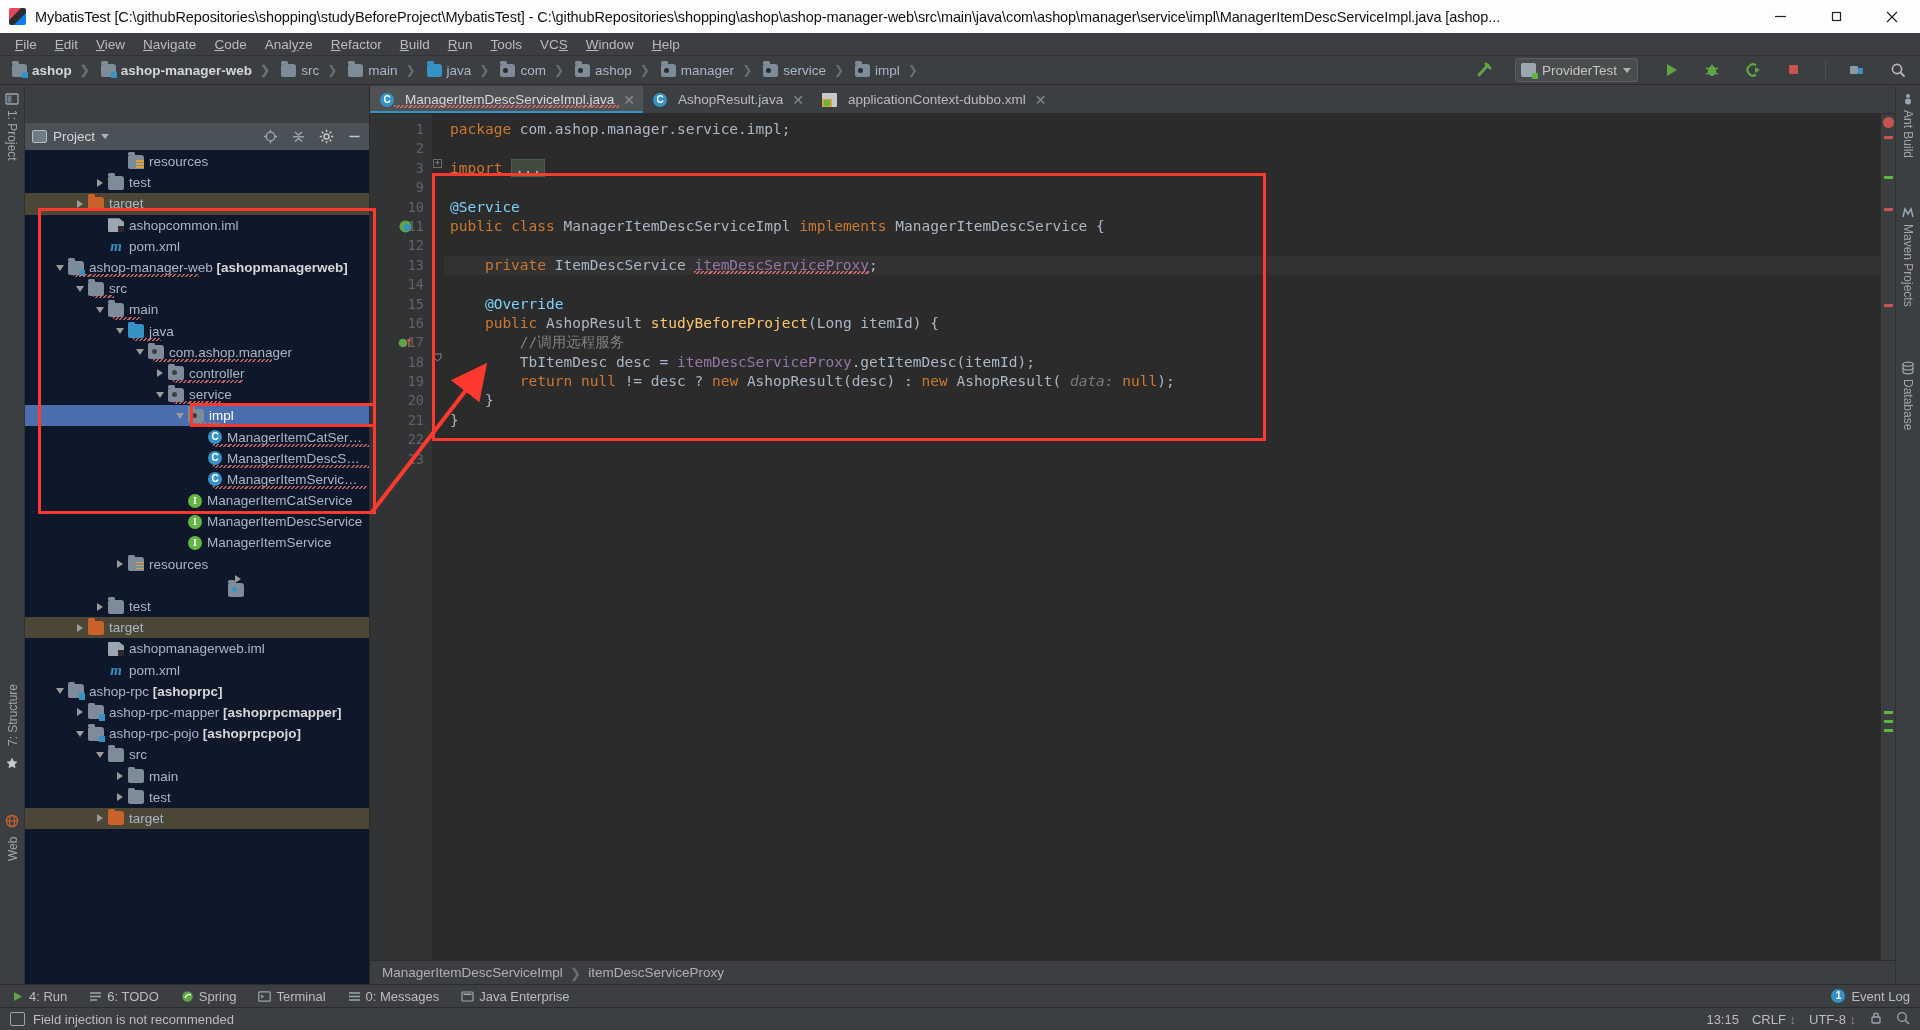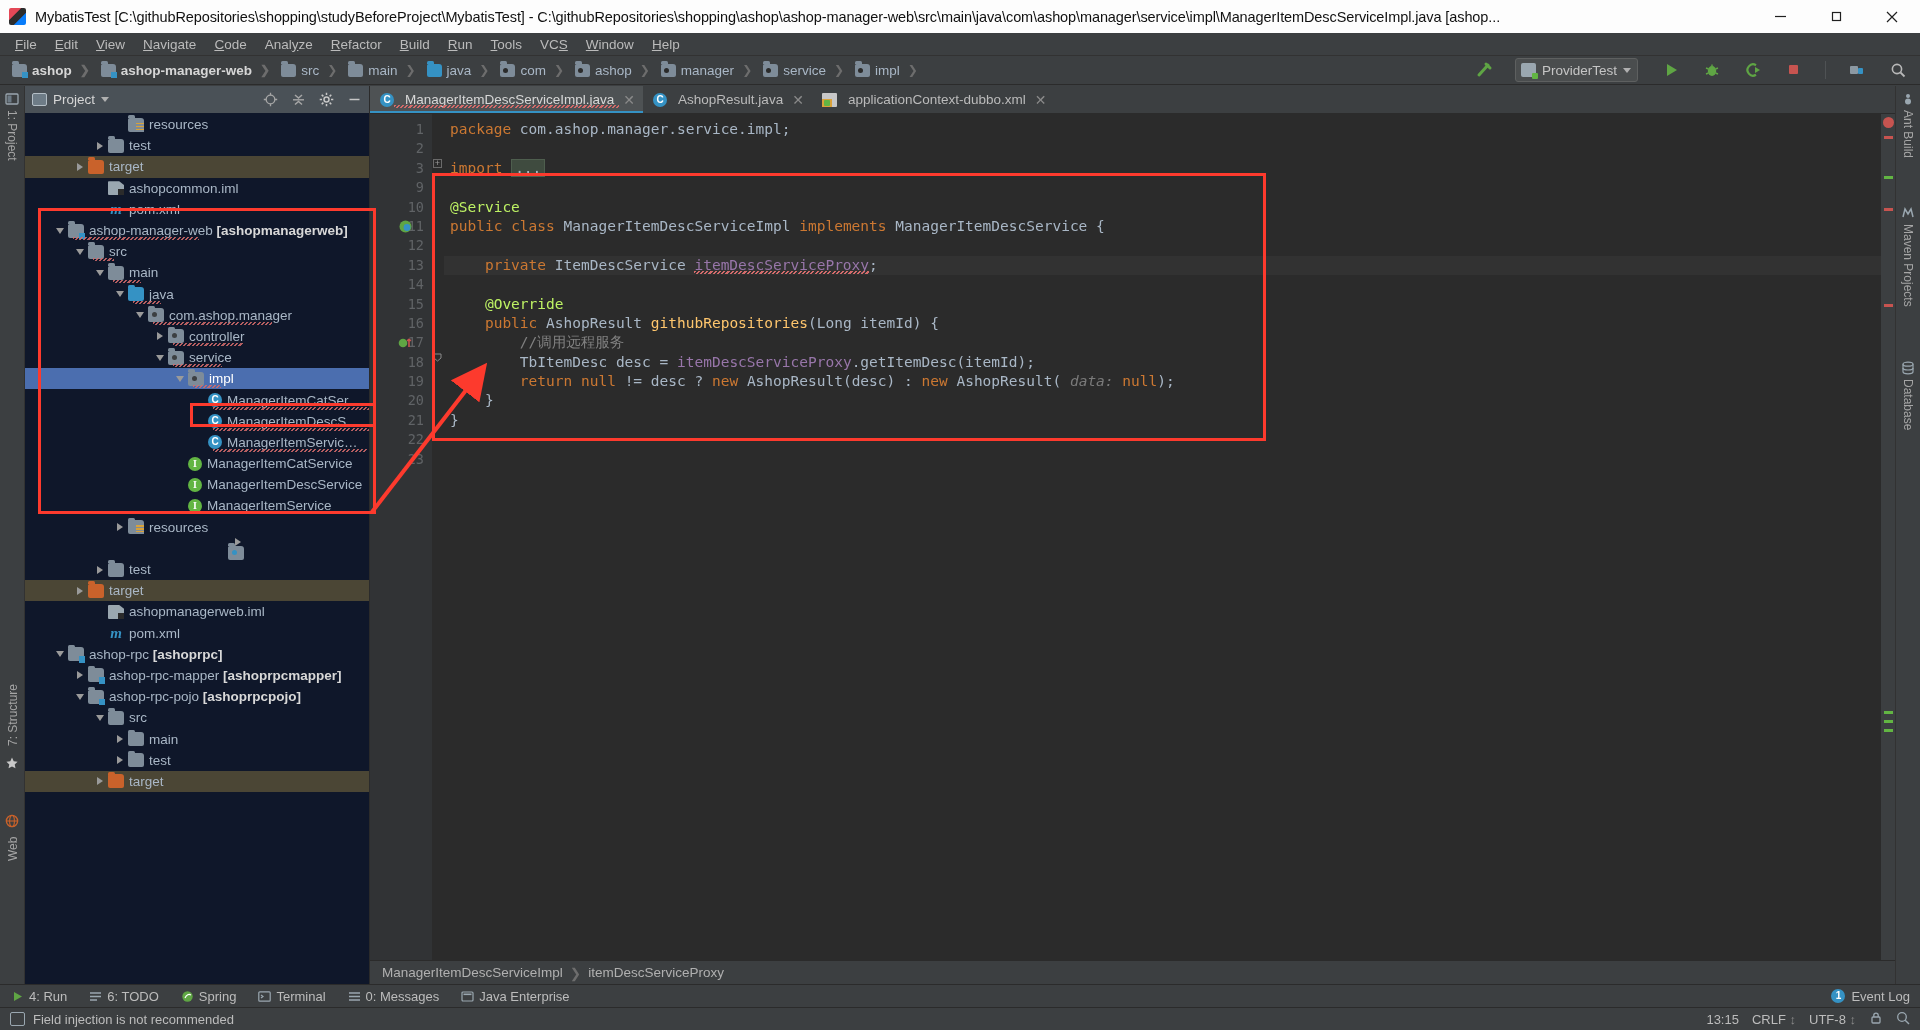--- a/index.html
+++ b/index.html
@@ -119,21 +119,21 @@
   .vlabel.up { transform: rotate(-90deg); }
   .vicon { position:absolute; left:5px; width:15px; height:15px; }
 
   
   #projectpanel {
     width: 345px; background: #3c3f41; display: flex; flex-direction: column;
     flex: 0 0 auto; border-right: 1px solid #2b2b2b;
   }
   #project-header {
     height: 27px; background: #4a5157; display: flex; align-items: center;
-    padding: 0 4px 0 7px; gap: 6px; flex: 0 0 auto;
+    padding: 0 4px 0 7px; gap: 6px; flex: 0 0 auto; margin-top: 37px;
   }
   #project-header .ph-title { font-size: 13.5px; color: #d6d6d6; }
   .ph-sq { width:15px;height:13px;background:#6e7c87;border:1.5px solid #b4bec6;border-radius:2px; }
   .ph-spacer { flex: 1 1 auto; }
   .ph-btn { width:22px;height:22px;display:flex;align-items:center;justify-content:center; }
 
   #tree {
     flex: 1 1 auto; overflow: hidden; position: relative; background: #0f172a;
     padding-top: 1px;
   }
@@ -223,21 +223,21 @@
   #foldstrip { width: 12px; background:#2b2b2b; flex:0 0 auto; position:relative; padding-top:6px; }
   .foldmark { position:absolute; width:9px;height:9px;border:1px solid #6a6a6a;color:#9a9a9a;
               font-size:9px;line-height:7px;text-align:center;background:#2b2b2b; }
 
   #code {
     flex: 1 1 auto; position: relative; background: #2b2b2b; padding-top: 6px;
     font-family: "DejaVu Sans Mono", monospace; font-size: 14.5px; overflow: hidden;
   }
   .cline { height: 19.4px; line-height: 19.4px; white-space: pre; padding-left: 6px; }
   .kw { color: #cc7832; }
-  .anno { color: #bef264; }
+  .anno { color: #7dd3fc; }
   .typ { color: #a9b7c6; }
   .fld { color: #9876aa; }
   .mth { color: #ffc66d; }
   .pln { color: #a9b7c6; }
   .cmt { color: #808080; }
   .hintp { color: #7a7a7a; font-style: italic; }
   .hl-anno { background: #4d4c32; }
   .hl-line { background: #323232; }
   .underline-wave { position: relative; }
   .underline-wave::after {
@@ -760,21 +760,21 @@
           <div class="cline"><span class="kw">package</span> <span class="pln">com.ashop.manager.service.impl</span><span class="pln">;</span></div>
           <div class="cline"></div>
           <div class="cline"><span class="kw">import</span> <span style="background:#3f4b3f;color:#a9b7c6;padding:0 3px;border:1px solid #4e5e4e;">...</span></div>
           <div class="cline"></div>
           <div class="cline"><span class="anno">@Service</span></div>
           <div class="cline"><span class="kw">public</span> <span class="kw">class</span> <span class="typ">ManagerItemDescServiceImpl</span> <span class="kw">implements</span> <span class="typ">ManagerItemDescService</span> <span class="pln">{</span></div>
           <div class="cline"></div>
           <div class="cline hl-line">    <span class="kw">private</span> <span class="typ">ItemDescService</span> <span class="fld underline-wave">itemDescServiceProxy</span><span class="pln">;</span></div>
           <div class="cline"></div>
           <div class="cline">    <span class="anno">@Override</span></div>
-          <div class="cline">    <span class="kw">public</span> <span class="typ">AshopResult</span> <span class="mth">githubRepositories</span><span class="pln">(</span><span class="typ">Long</span> <span class="pln">itemId</span><span class="pln">) {</span></div>
+          <div class="cline">    <span class="kw">public</span> <span class="typ">AshopResult</span> <span class="mth">studyBeforeProject</span><span class="pln">(</span><span class="typ">Long</span> <span class="pln">itemId</span><span class="pln">) {</span></div>
           <div class="cline">        <span class="cmt">//调用远程服务</span></div>
           <div class="cline">        <span class="typ">TbItemDesc</span> <span class="pln">desc</span> <span class="pln">=</span> <span class="fld">itemDescServiceProxy</span><span class="pln">.getItemDesc(itemId);</span></div>
           <div class="cline">        <span class="kw">return</span> <span class="kw">null</span> <span class="pln">!= desc ?</span> <span class="kw">new</span> <span class="pln">AshopResult(desc) :</span> <span class="kw">new</span> <span class="pln">AshopResult(</span> <span class="hintp">data:</span> <span class="kw">null</span><span class="pln">);</span></div>
           <div class="cline">    <span class="pln">}</span></div>
           <div class="cline"><span class="pln">}</span></div>
           <div class="cline"></div>
         </div>
       <div id="stripe">
         <div class="stripe-mark" style="top:22px;background:#c75450;"></div>
         <div class="stripe-mark" style="top:62px;background:#62b543;"></div>

